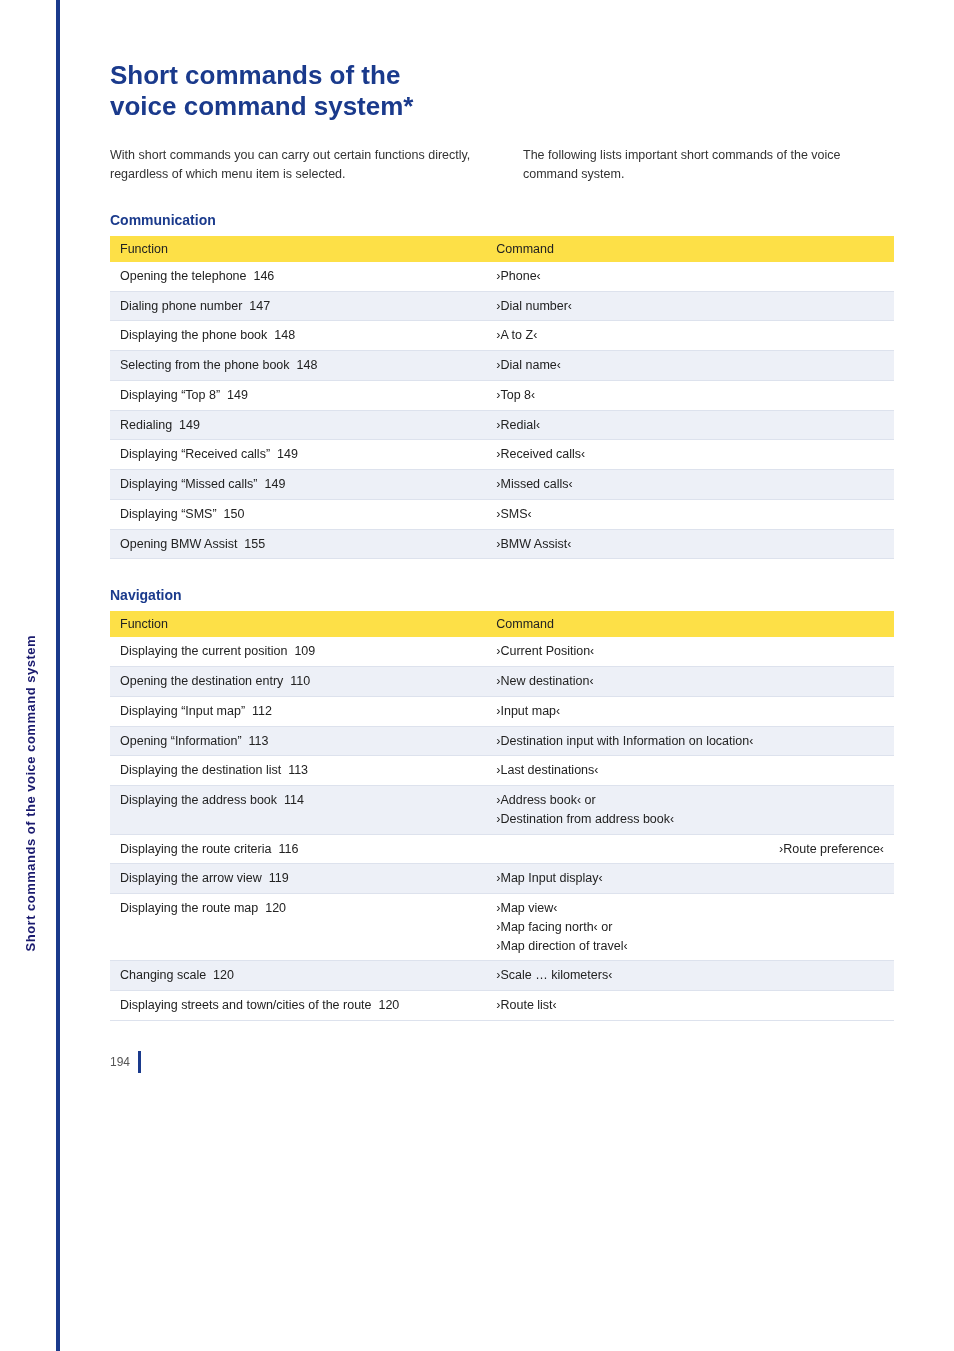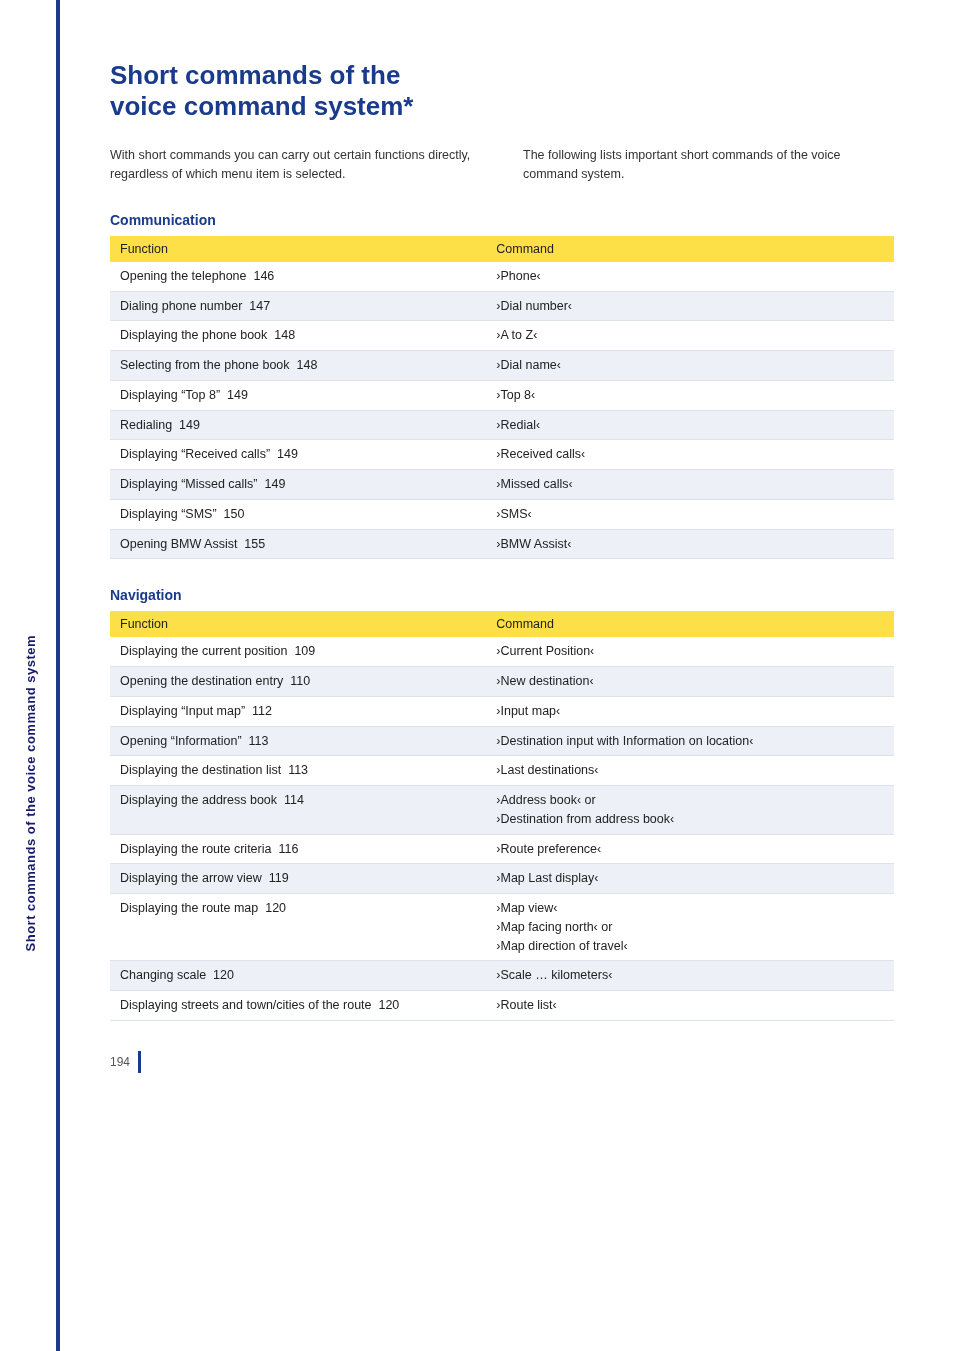--- a/index.html
+++ b/index.html
@@ -257,25 +257,25 @@
               <td>Displaying the destination list&nbsp; 113</td>
               <td style="white-space: pre-line;">›Last destinations‹</td>
             </tr>
             <tr>
               <td>Displaying the address book&nbsp; 114</td>
               <td style="white-space: pre-line;">›Address book‹ or
 ›Destination from address book‹</td>
             </tr>
             <tr>
               <td>Displaying the route criteria&nbsp; 116</td>
-              <td style="white-space: pre-line;">›Route preference‹</td>
+              <td style="white-space: pre-line; text-align: right;">›Route preference‹</td>
             </tr>
             <tr>
               <td>Displaying the arrow view&nbsp; 119</td>
-              <td style="white-space: pre-line;">›Map Last display‹</td>
+              <td style="white-space: pre-line;">›Map Input display‹</td>
             </tr>
             <tr>
               <td>Displaying the route map&nbsp; 120</td>
               <td style="white-space: pre-line;">›Map view‹
 ›Map facing north‹ or
 ›Map direction of travel‹</td>
             </tr>
             <tr>
               <td>Changing scale&nbsp; 120</td>
               <td style="white-space: pre-line;">›Scale … kilometers‹</td>

